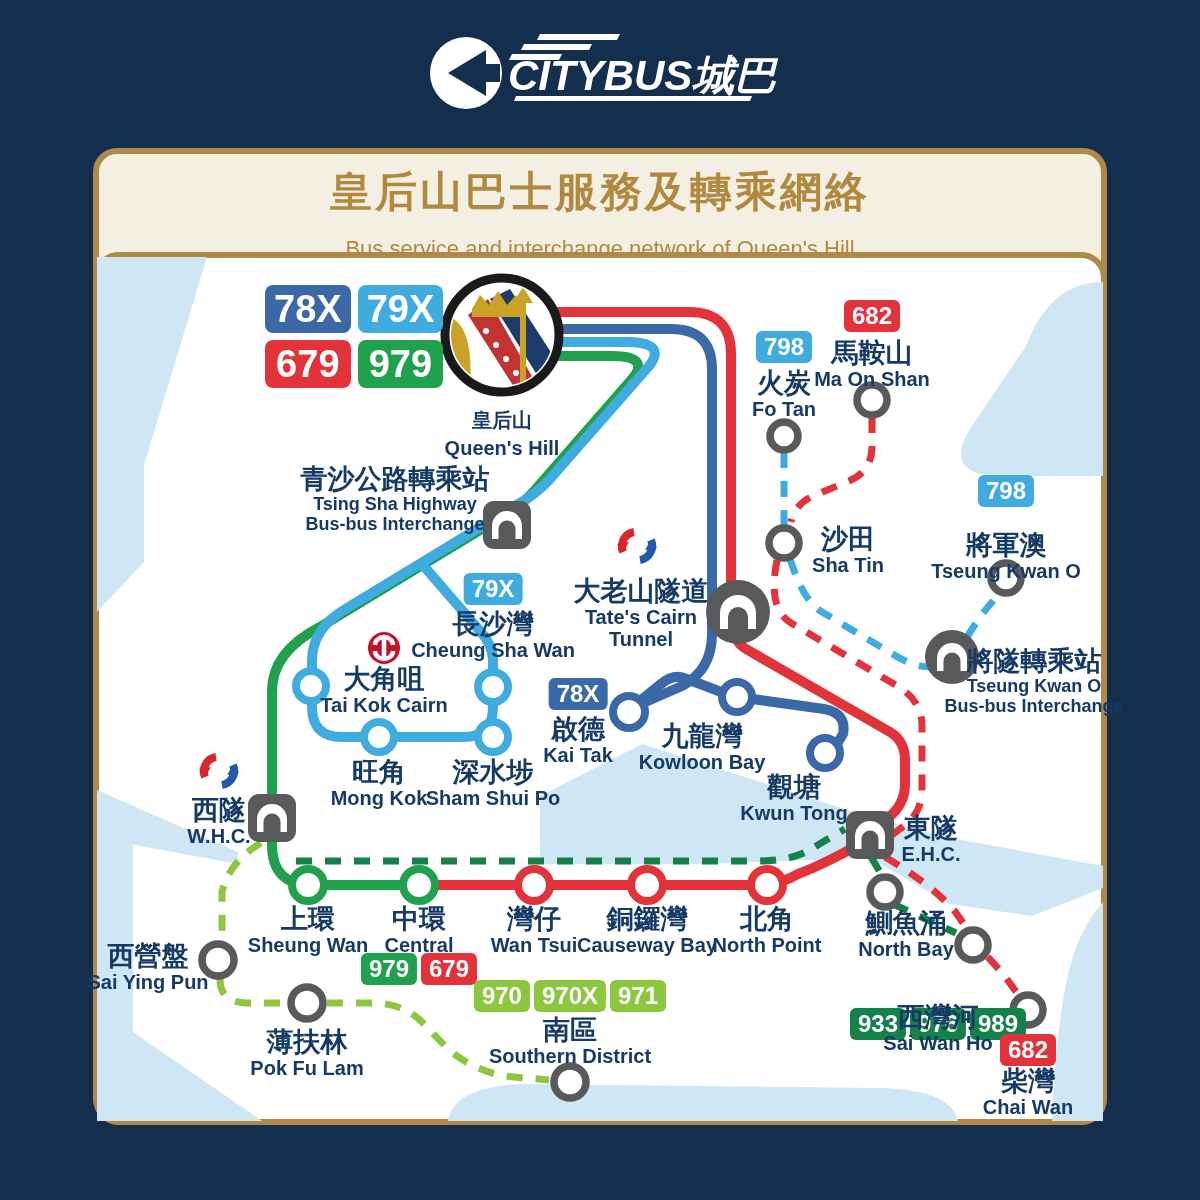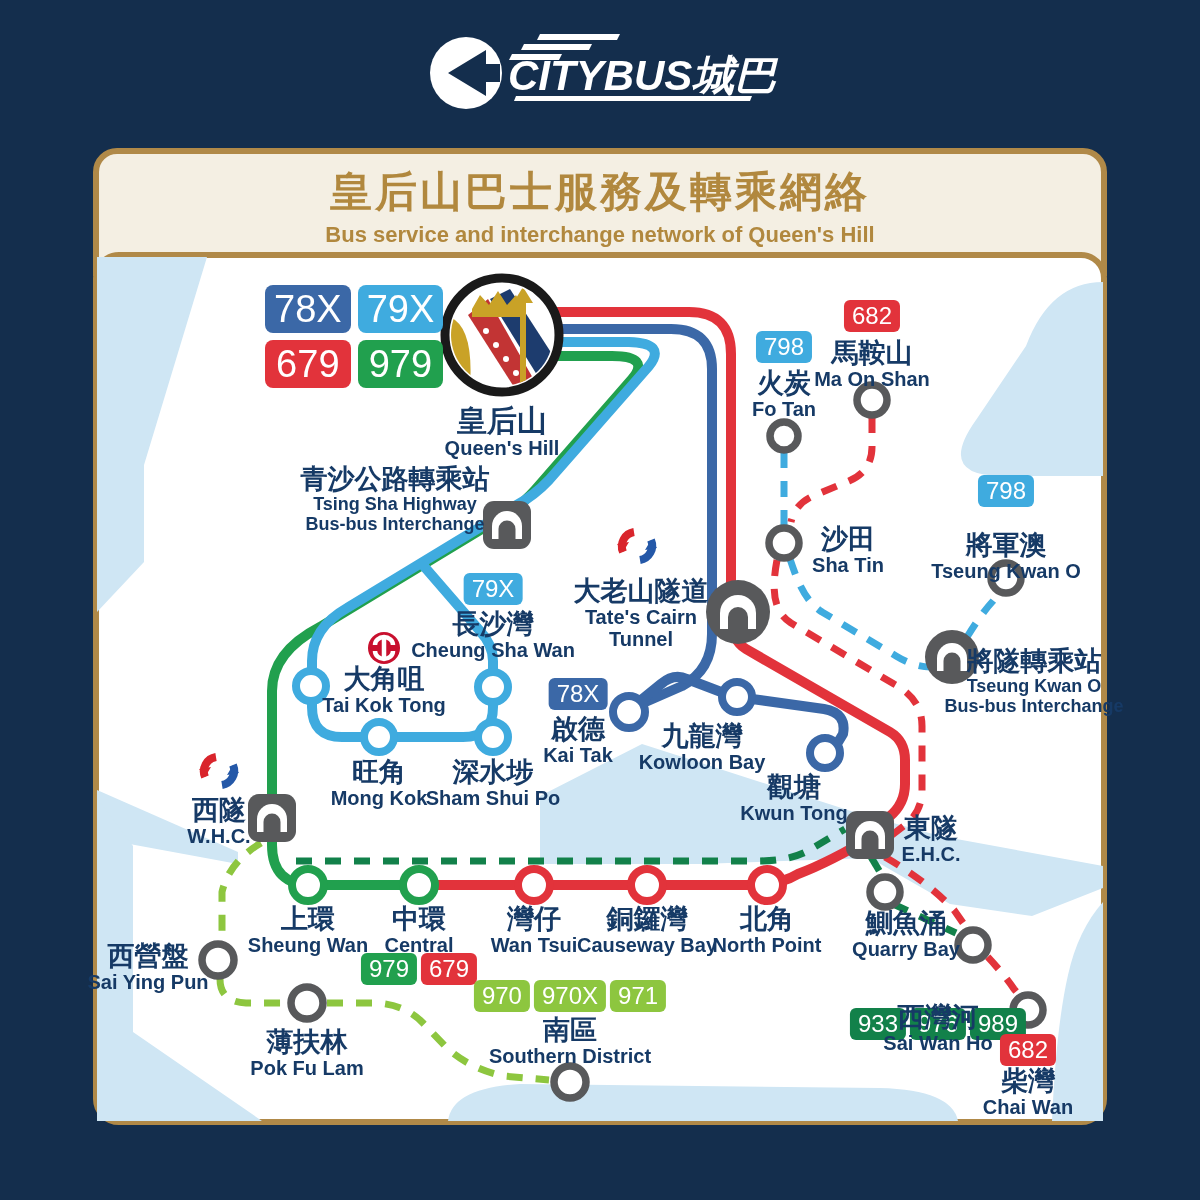--- a/index.html
+++ b/index.html
@@ -7,40 +7,40 @@
     --banner-text:#b1883e; --red:#e2333b; --blue:#3b68a7; --cyan:#3fabdf; --green:#21a04e;
     --dark-green:#12814a; --lime:#8dc63f; --gray:#58595b; --pale:#cfe6f4; --mtr-red:#c8102e;
   }
   html,body{margin:0;padding:0}
   body{background:var(--navy-bg);font-family:"Liberation Sans","DejaVu Sans",sans-serif}
   #page{position:relative;width:1200px;height:1200px;background:var(--navy-bg);overflow:hidden}
   .logo-wrap{position:absolute;left:50%;top:26px;transform:translateX(-50%)}
   .banner{position:absolute;left:93px;top:148px;width:1014px;height:128px;background:var(--banner-bg);
     border:6px solid var(--panel-border);border-radius:24px 24px 0 0;box-sizing:border-box;text-align:center}
   .banner .t-zh{display:block;margin-top:10px;font-size:42px;font-weight:800;letter-spacing:3px;color:var(--banner-text)}
-  .banner .t-en{display:block;margin-top:2px;font-size:22px;font-weight:700;color:var(--banner-text)}
+  .banner .t-en{display:block;margin-top:16px;font-size:22px;font-weight:400;color:var(--banner-text)}
   .map-panel{position:absolute;left:93px;top:252px;width:1014px;height:873px;background:#fff;
     border:6px solid var(--panel-border);border-radius:26px;box-sizing:border-box}
   svg.net{position:absolute;left:0;top:0;width:1200px;height:1200px}
   .sea{fill:var(--pale)}
   .ln{fill:none;stroke-linejoin:round}
   .ln-solid{stroke-width:10}
   .ln-dash{stroke-width:7;stroke-dasharray:16 13}
   .ln-red{stroke:var(--red)} .ln-blue{stroke:var(--blue)} .ln-cyan{stroke:var(--cyan)}
   .ln-green{stroke:var(--green)} .ln-dgreen{stroke:var(--dark-green)} .ln-lime{stroke:var(--lime)}
   .stn{fill:#fff;stroke-width:8}
   .stn-gray{stroke:var(--gray);stroke-width:7.5} .stn-cyan{stroke:var(--cyan)} .stn-blue{stroke:var(--blue)}
   .stn-green{stroke:var(--green)} .stn-red{stroke:var(--red)}
   .lbl{position:absolute;transform:translateX(-50%);text-align:center;color:var(--text-navy);font-weight:700;white-space:nowrap}
   .lbl .zh{display:block;font-size:27px;line-height:30px}
-  .lbl .zh.lg{font-size:30px;line-height:33px}
+  .lbl .zh.lg{font-size:20px;line-height:33px}
   .lbl .en{display:block;font-size:20px;line-height:22px}
   .lbl .en.sm{font-size:18px;line-height:20px}
   .bdg{position:absolute;transform:translate(-50%,-50%);display:flex;gap:4px;align-items:center}
-  .b{display:inline-block;color:#fff;font-weight:400;border-radius:6px;padding:2px 8px;font-size:24px;line-height:28px}
+  .b{display:inline-block;color:#fff;font-weight:700;border-radius:6px;padding:2px 8px;font-size:24px;line-height:28px}
   .b-lg{font-size:38px;line-height:44px;min-width:60px;text-align:center;padding:2px 9px;border-radius:8px}
   .b-red{background:var(--red)} .b-blue{background:var(--blue)} .b-cyan{background:var(--cyan)}
   .b-green{background:var(--green)} .b-lime{background:var(--lime)} .b-dgreen{background:var(--dark-green)}
   .legend{position:absolute;left:265px;top:285px;display:grid;grid-template-columns:auto auto;gap:7px}
 </style>
 </head>
 <body>
 
 <div id="page">
 
@@ -296,21 +296,21 @@
     <span class="en">Tseung Kwan O</span>
     </div>
 
   <div class="lbl" style="left:493px;top:609px">
     <span class="zh">長沙灣</span>
     <span class="en">Cheung Sha Wan</span>
     </div>
 
   <div class="lbl" style="left:384px;top:664px">
     <span class="zh">大角咀</span>
-    <span class="en">Tai Kok Tong</span>
+    <span class="en">Tai Kok Cairn</span>
     </div>
 
   <div class="lbl" style="left:379px;top:757px">
     <span class="zh">旺角</span>
     <span class="en">Mong Kok</span>
     </div>
 
   <div class="lbl" style="left:493px;top:757px">
     <span class="zh">深水埗</span>
     <span class="en">Sham Shui Po</span>
@@ -361,21 +361,21 @@
     <span class="en">Causeway Bay</span>
     </div>
 
   <div class="lbl" style="left:767px;top:904px">
     <span class="zh">北角</span>
     <span class="en">North Point</span>
     </div>
 
   <div class="lbl" style="left:906px;top:908px">
     <span class="zh">鰂魚涌</span>
-    <span class="en">Quarry Bay</span>
+    <span class="en">North Bay</span>
     </div>
 
   <div class="lbl" style="left:307px;top:1027px">
     <span class="zh">薄扶林</span>
     <span class="en">Pok Fu Lam</span>
     </div>
 
   <div class="lbl" style="left:148px;top:941px">
     <span class="zh">西營盤</span>
     <span class="en">Sai Ying Pun</span>

